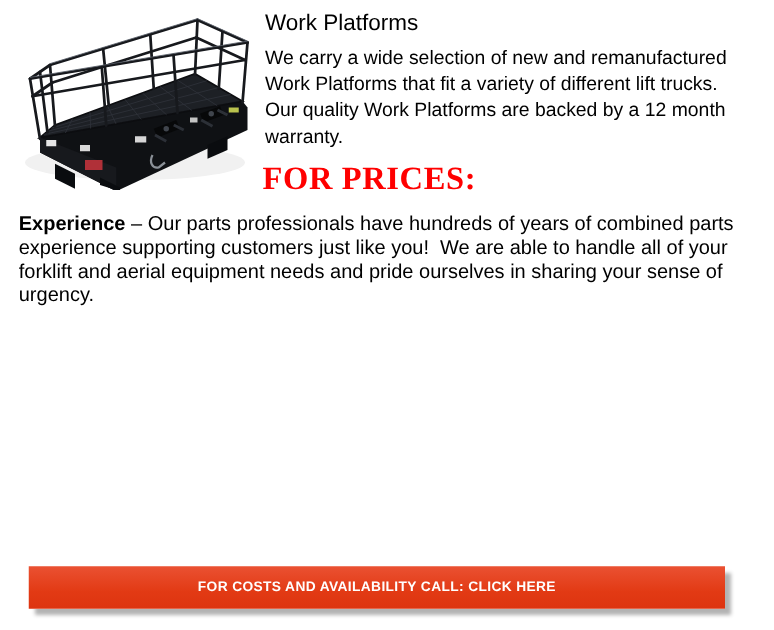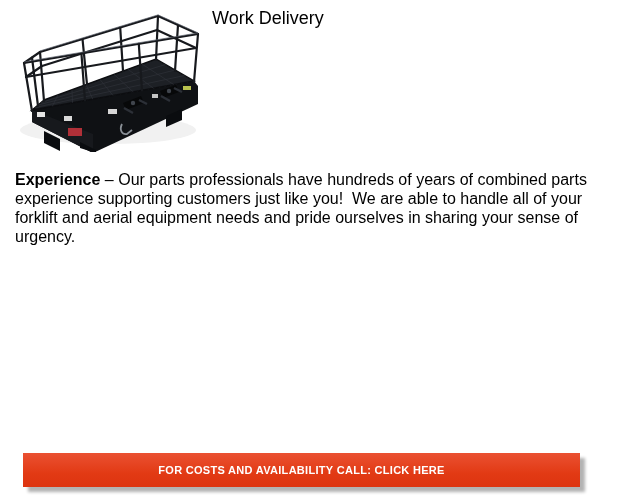--- a/index.html
+++ b/index.html
@@ -176,22 +176,24 @@
         <line x1="18" y1="73" x2="188" y2="44"></line>
       </g>
       <g stroke="#5a606a" stroke-width="0.8" fill="none" opacity="0.85">
         <line x1="32" y1="46.9" x2="150" y2="10.9"></line>
         <line x1="16" y1="57.9" x2="190" y2="28.9"></line>
         <line x1="150" y1="10.9" x2="190" y2="28.9"></line>
       </g>
     </svg>
   </div>
 
-  <h1 class="page-title">Work Delivery</h1>
-
+  <h1 class="page-title">Work Platforms</h1>
+  <p class="hero-desc">We carry a wide selection of new and remanufactured Work Platforms that fit a variety of different lift trucks.  Our quality Work Platforms are backed by a 12 month warranty.</p>
+
+  <span class="prices-label">FOR PRICES:</span>
 
   <div class="sections">
     <p class="section"><b class="sec-title">Experience</b><span class="sec-text"> – Our parts professionals have hundreds of years of combined parts experience supporting customers just like you!  We are able to handle all of your forklift and aerial equipment needs and pride ourselves in sharing your sense of urgency.</span></p>
   </div>
 
   <div class="footer-banner">
     <span>FOR COSTS AND AVAILABILITY CALL: CLICK HERE</span>
   </div>
 
 </div>

